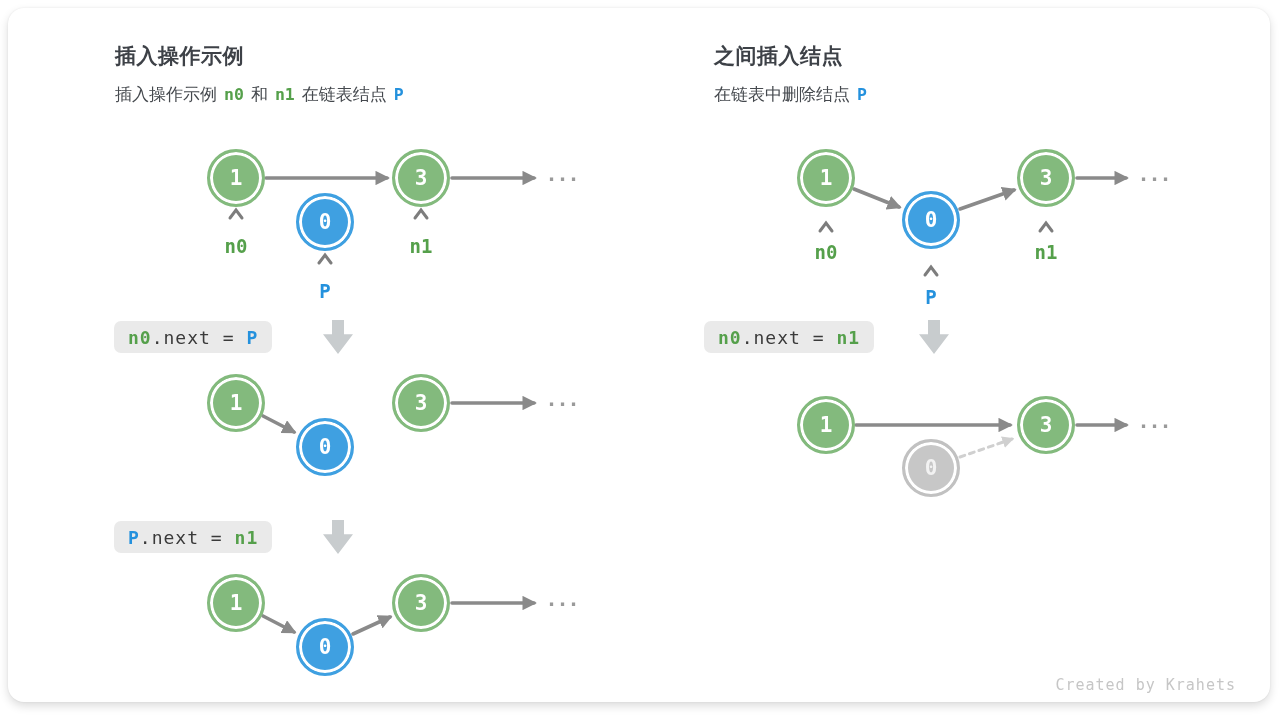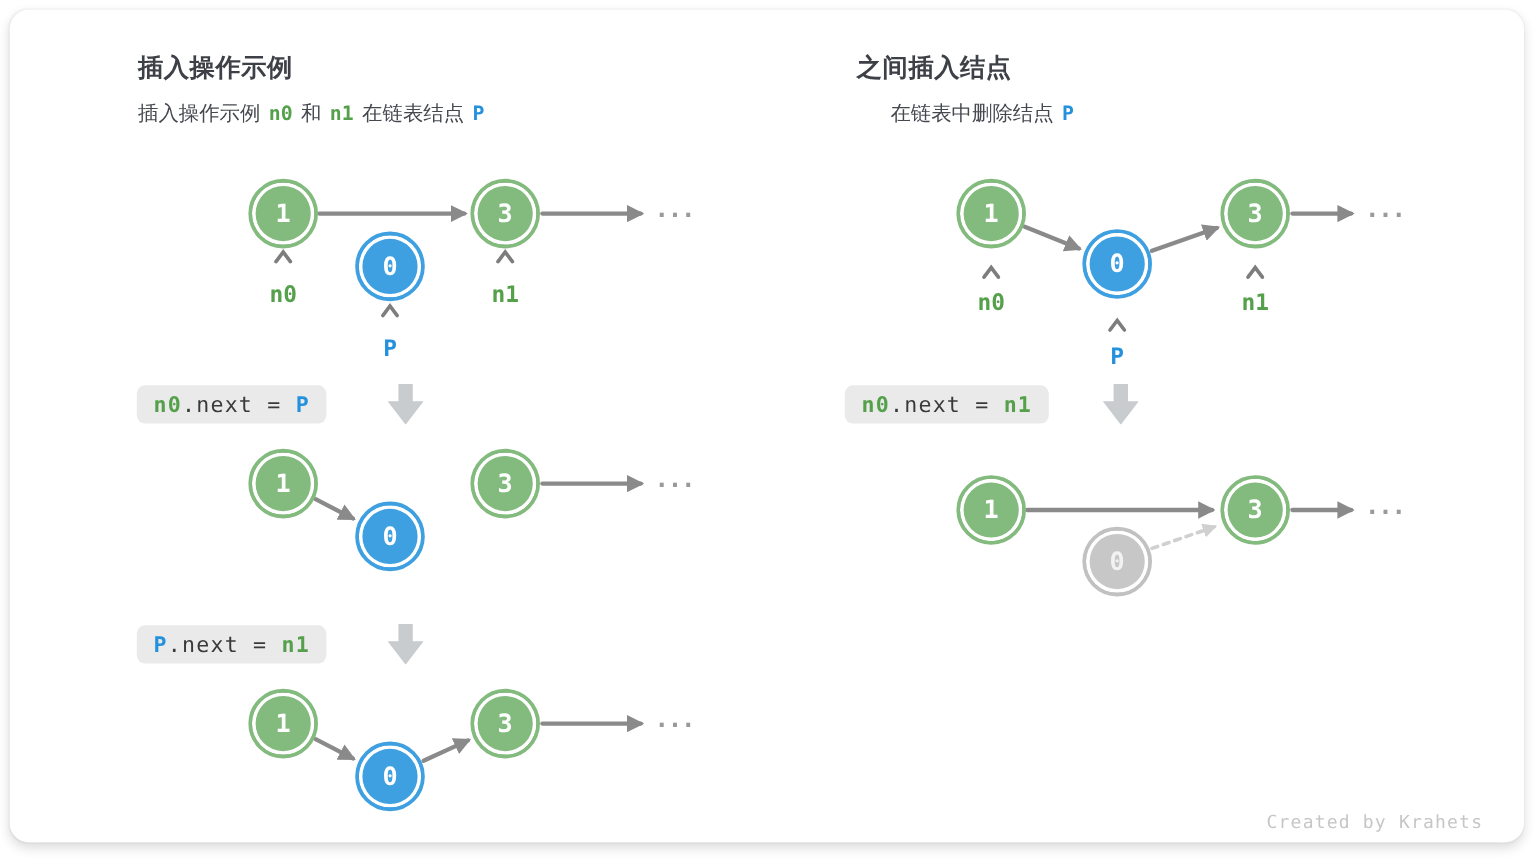--- a/index.html
+++ b/index.html
@@ -139,21 +139,21 @@
       </div>
     <div class="node blue" style="left:296px;top:618px">
         <span>0</span>
       </div>
     <div class="node green" style="left:392px;top:574px">
         <span>3</span>
       </div>
     <div class="dots" style="left:562px;top:603px">...</div>
 
     <div class="col-title" style="left:714px;top:42px">之间插入结点</div>
-    <div class="subtitle" style="left:742px;top:83px">
+    <div class="subtitle" style="left:714px;top:83px">
       <span>在链表中删除结点</span><span class="mono tok-b">P</span>
     </div>
 
     <div class="node green" style="left:797px;top:149px">
         <span>1</span>
       </div>
     <div class="node blue" style="left:902px;top:191px">
         <span>0</span>
       </div>
     <div class="node green" style="left:1017px;top:149px">

